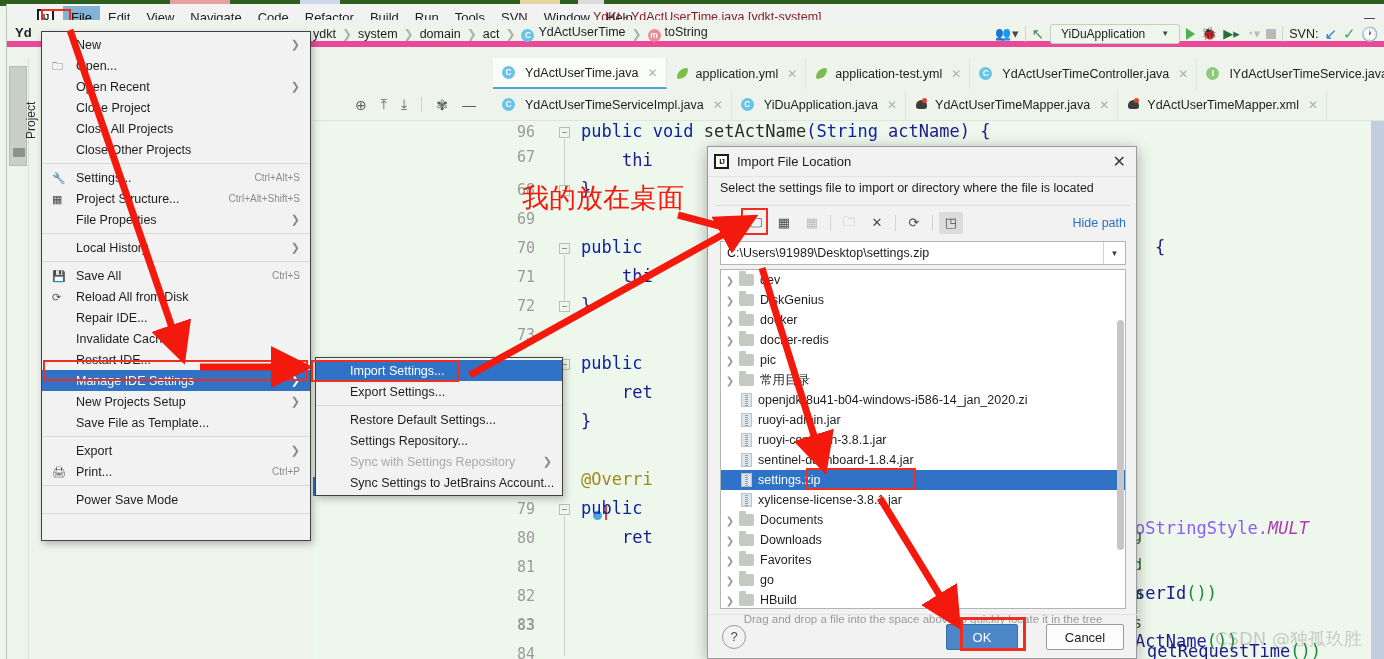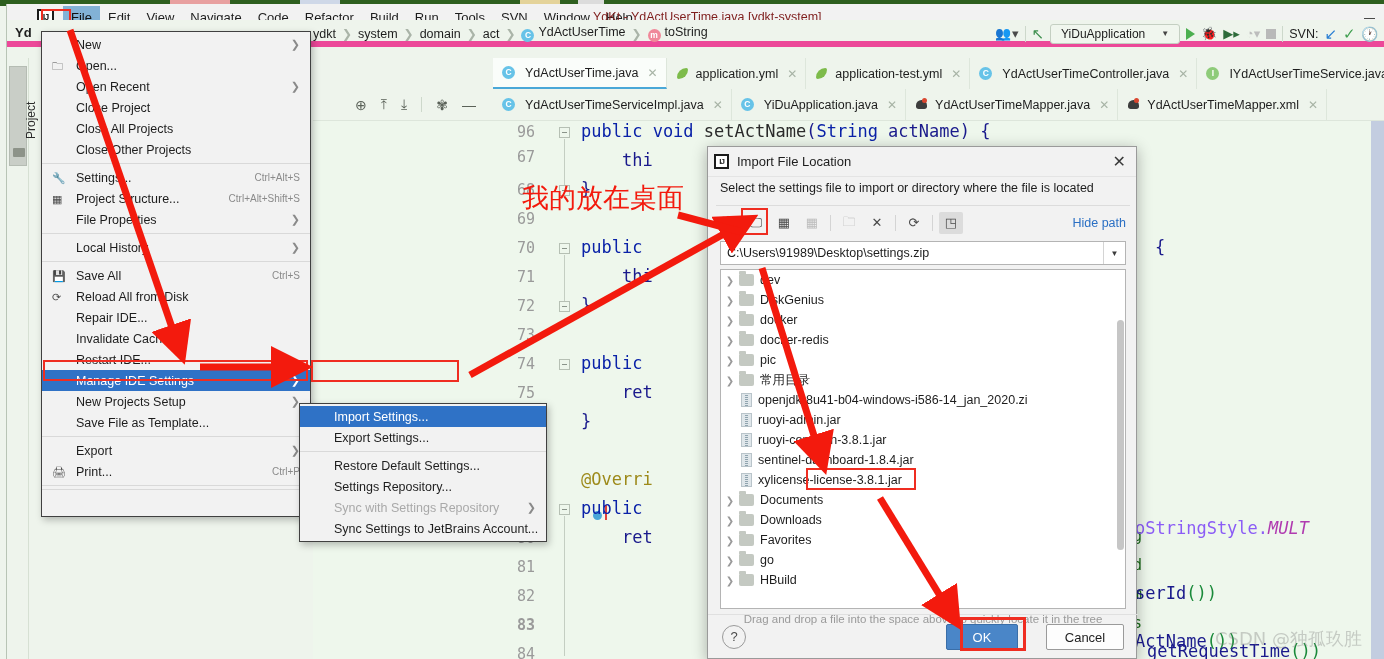--- a/index.html
+++ b/index.html
@@ -267,21 +267,21 @@
     background: #f2f2f2;
     border: 1px solid #404040;
     box-shadow: 2px 3px 7px rgba(0,0,0,0.25);
     padding: 2px 0;
     z-index: 40;
   }
   .file-menu {
     left: 34px; top: 27px; width: 270px;
   }
   .sub-menu {
-    left: 292px; top: 353px; width: 248px; margin-top: 46px;
+    left: 308px; top: 353px; width: 248px;
   }
   .mi {
     position: relative;
     height: 21px;
     display: flex; align-items: center;
     padding: 0 10px 0 34px;
     font-size: 12.5px; color: #1d1d1d;
     cursor: default;
     white-space: nowrap;
   }
@@ -774,20 +774,23 @@
       <div class="mi">
           <span>Export</span>
           <span class="arrow">❯</span>
         </div>
       <div class="mi">
           <span class="micon">🖨</span>
           <span>Print...</span>
           <span class="accel">Ctrl+P</span>
         </div>
       <div class="msep"></div>
+      <div class="mi">
+          <span>Power Save Mode</span>
+        </div>
       <div class="msep"></div>
       <div class="mi">
           <span></span>
         </div>
     </div>
 
     <div class="dropdown sub-menu">
       <div class="mi sel">
           <span>Import Settings...</span>
         </div>
@@ -888,20 +891,25 @@
       <div class="trow">
           <span class="twist"></span>
           <span class="zicon"></span>
           <span>ruoyi-common-3.8.1.jar</span>
         </div>
       <div class="trow">
           <span class="twist"></span>
           <span class="zicon"></span>
           <span>sentinel-dashboard-1.8.4.jar</span>
         </div>
+      <div class="trow sel">
+          <span class="twist"></span>
+          <span class="zicon"></span>
+          <span>settings.zip</span>
+        </div>
       <div class="trow">
           <span class="twist"></span>
           <span class="zicon"></span>
           <span>xylicense-license-3.8.1.jar</span>
         </div>
       <div class="trow">
           <span class="twist">❯</span>
           <span class="ficon"></span>
           <span>Documents</span>
         </div>

